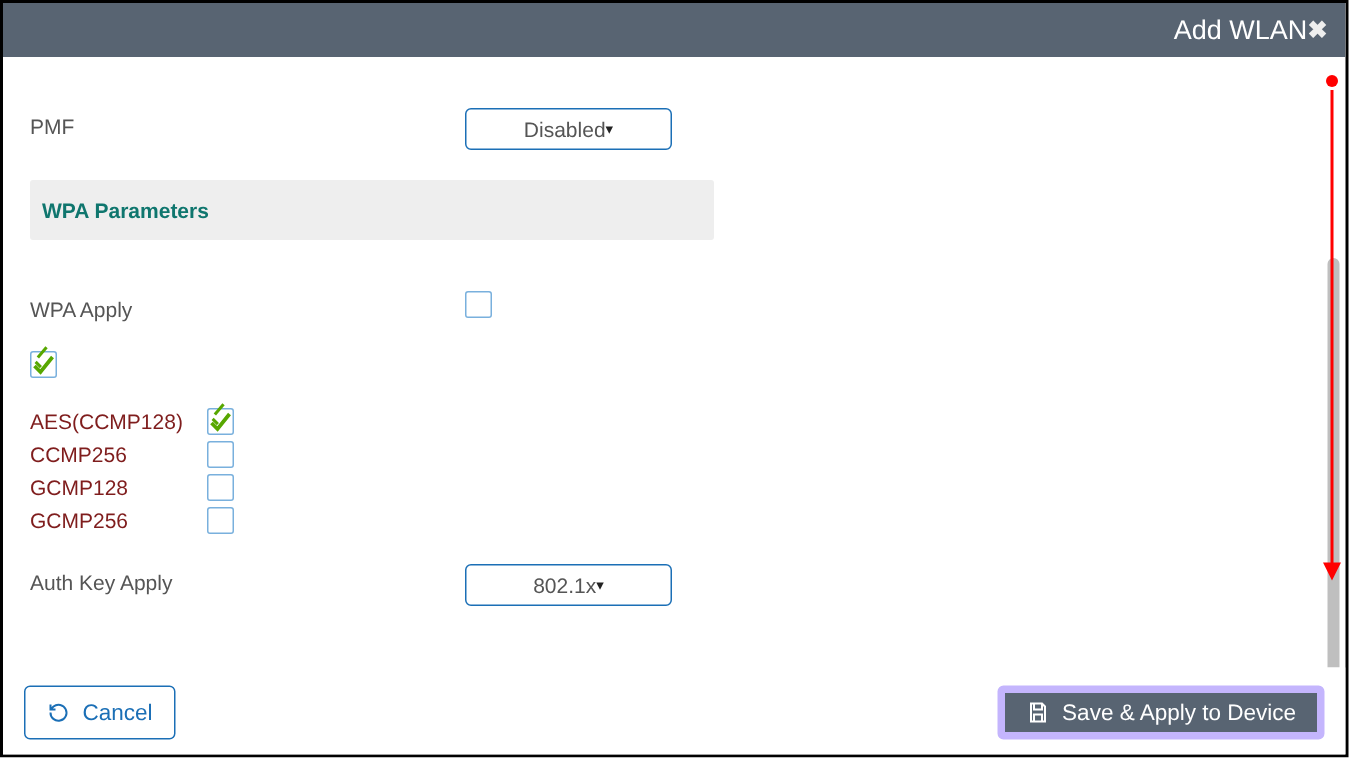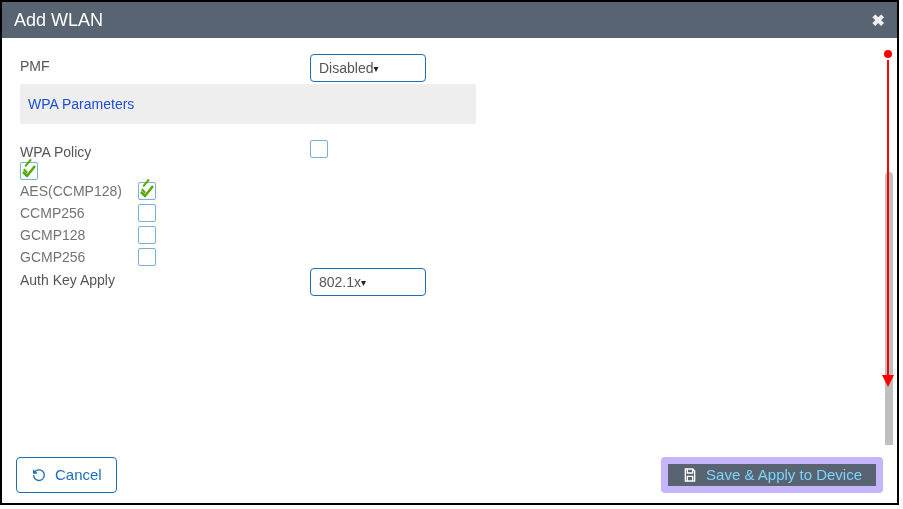--- a/index.html
+++ b/index.html
@@ -1,44 +1,44 @@
 <!DOCTYPE html>
 <html><head>
 <meta charset="utf-8">
 <style>
   html,body{margin:0;padding:0;font-family:"Helvetica Neue",Helvetica,Arial,sans-serif;font-size:14px;color:#555;background:#fff}
   .modal{position:relative;width:899px;height:505px;border:2px solid #000;box-sizing:border-box;background:#fff;overflow:hidden}
-  .titlebar{background:#586472;color:#fff;display:flex;align-items:center;justify-content:space-between;padding:6px 12px;height:36px;box-sizing:border-box}
+  .titlebar{background:#586472;color:#fff;display:flex;align-items:center;justify-content:flex-end;padding:6px 12px;height:36px;box-sizing:border-box}
   .titlebar .title{font-size:18px}
   .close-ico{font-size:16px;font-weight:bold;color:#eee;cursor:pointer}
   .body{position:relative;padding:14px 18px 12px 18px;height:calc(100% - 36px - 58px);box-sizing:border-box;overflow:hidden}
   .scrollbar-track{position:absolute;right:4px;top:4px;width:8px;height:calc(100% - 8px);background:transparent}
   .scrollbar-thumb{position:absolute;right:0;width:8px;top:130px;height:280px;background:#bfbfbf;border-radius:4px}
   .arrow{position:absolute;right:6px;top:12px;width:4px;height:calc(100% - 70px);pointer-events:none}
   .arrow-line{position:absolute;left:0;top:10px;width:2px;height:calc(100% - 20px);background:#ff0000}
   .arrow-head{position:absolute;left:-5px;bottom:0;width:0;height:0;border-left:6px solid transparent;border-right:6px solid transparent;border-top:12px solid #ff0000}
   .arrow-top{position:absolute;left:-3px;top:0;width:8px;height:8px;border-radius:50%;background:#ff0000}
-  .row{display:flex;align-items:flex-start;margin:2px 0}
+  .row{display:flex;align-items:flex-start;margin:20px 0}
   .labelcol{width:290px;padding-top:4px;color:#555}
   .ctrlcol{flex:1}
-  .section-head{background:#eeeeee;padding:12px 8px;font-weight:normal;color:#1d4ed8;border-radius:2px;width:440px}
-  .select{display:inline-flex;align-items:center;justify-content:flex-start;width:116px;height:28px;border:1px solid #1b6fb6;border-radius:4px;padding:0 8px;color:#555;background:#fff;cursor:pointer;box-sizing:border-box}
+  .section-head{background:#eeeeee;padding:12px 8px;font-weight:bold;color:#0f766e;border-radius:2px;width:440px}
+  .select{display:inline-flex;align-items:center;justify-content:center;width:138px;height:28px;border:1px solid #1b6fb6;border-radius:4px;padding:0 8px;color:#555;background:#fff;cursor:pointer;box-sizing:border-box}
   .select .caret{font-size:10px;color:#222}
   .chk{display:inline-block;width:16px;height:16px;border:1px solid #79b0dd;border-radius:2px;background:#fff;vertical-align:middle;position:relative;cursor:pointer}
   .chk.checked::after{content:"";position:absolute;left:2px;top:7px;width:5px;height:2px;background:#57a700;transform:rotate(45deg)}
   .chk.checked::before{content:"";position:absolute;left:5px;top:2px;width:9px;height:2px;background:#57a700;transform:rotate(-50deg);transform-origin:left bottom}
   
   .chk.checked{background:#fff}
   .chk.checked svg{position:absolute;inset:0}
   .enc-list{display:grid;grid-template-columns:110px 20px;row-gap:4px;column-gap:8px;align-items:center}
-  .enc-list span{color:#737373}
-  .footer{position:absolute;left:0;right:0;bottom:0;height:58px;box-sizing:border-box;padding:10px 14px;display:flex;justify-content:space-between;align-items:center;border-top:1px solid transparent;background:#fff}
+  .enc-list span{color:#7f1d1d}
+  .footer{position:absolute;left:0;right:0;bottom:0;height:58px;box-sizing:border-box;padding:10px 14px;display:flex;justify-content:space-between;align-items:flex-end;border-top:1px solid transparent;background:#fff}
   .btn{display:inline-flex;align-items:center;gap:8px;height:36px;padding:0 14px;border-radius:4px;font-size:15px;cursor:pointer;box-sizing:border-box}
   .btn-cancel{border:1px solid #1b6fb6;color:#1b6fb6;background:#fff}
-  .btn-primary{border:7px solid #c4b5fd;background:#586472;color:#7dd3fc}
+  .btn-primary{border:5px solid #c4b5fd;background:#586472;color:#ffffff}
   .save-ico,.cancel-ico{width:16px;height:16px;display:inline-block}
 </style>
 </head>
 <body>
 
 <div class="modal">
   <div class="titlebar">
     <span class="title">Add WLAN</span>
     <span class="close-ico">✖</span>
   </div>
@@ -53,21 +53,21 @@
           <span class="caret">▾</span>
         </div>
       </div>
     </div>
 
     <div class="section-head">WPA Parameters</div>
 
     <div style="height:14px"></div>
 
     <div class="row">
-      <div class="labelcol">WPA Policy</div>
+      <div class="labelcol">WPA Apply</div>
       <div class="ctrlcol">
         <span class="chk" id="chk-wpa"></span>
       </div>
     </div>
 
     <div class="row">
       <div class="ctrlcol">
         <span class="chk checked" id="chk-wpa2"><svg viewBox="0 0 16 16">
               <path fill="none" stroke="#57a700" stroke-width="2.5" d="M2 9l4 4 8-10"></path>
             </svg></span>

